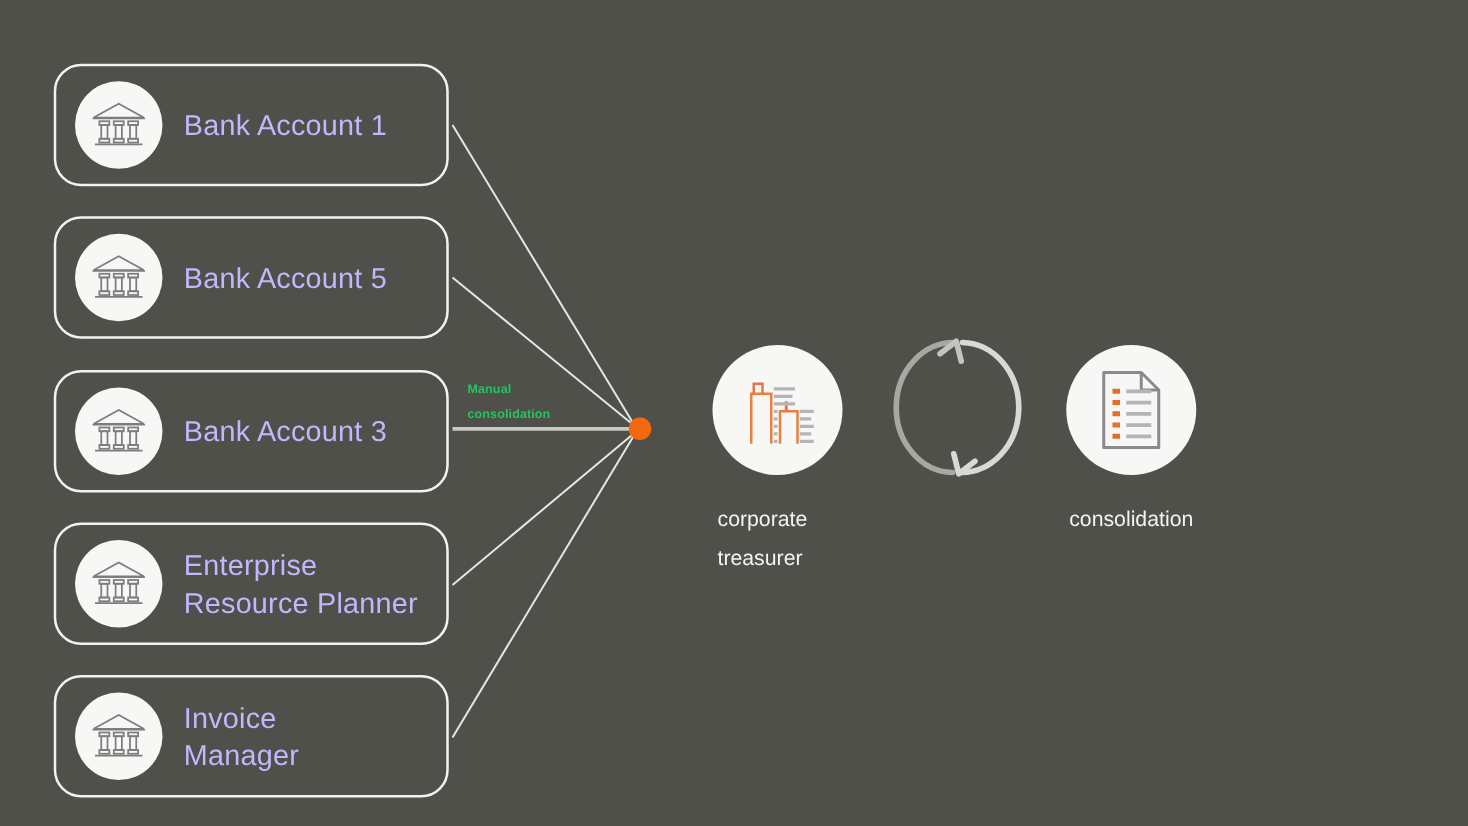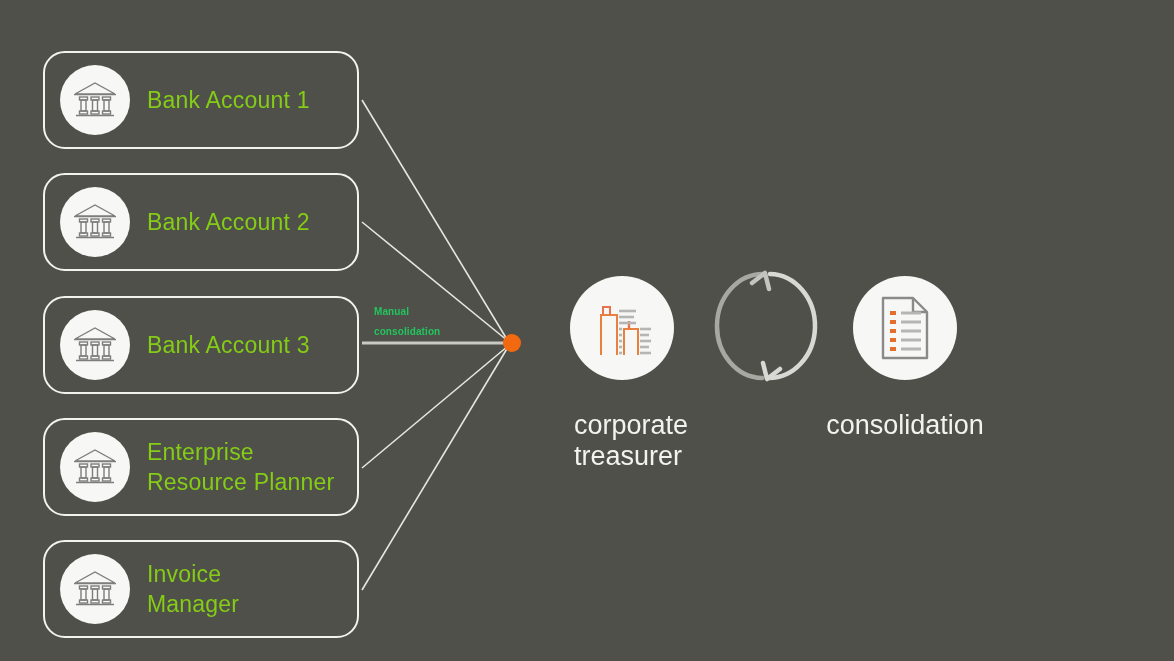--- a/index.html
+++ b/index.html
@@ -44,21 +44,21 @@
     height: 70px;
     min-width: 70px;
     border-radius: 50%;
     background: #f7f7f5;
     display: flex;
     align-items: center;
     justify-content: center;
   }
   .src-box .src-label {
     margin-left: 17px;
-    color: #84cc16;
+    color: #c4b5fd;
     font-size: 23px;
     line-height: 30px;
     font-weight: 400;
     letter-spacing: 0.2px;
     white-space: pre-line;
   }
   
   .node {
     position: absolute;
     text-align: center;
@@ -67,23 +67,23 @@
     width: 104px;
     height: 104px;
     border-radius: 50%;
     background: #f7f7f5;
     display: flex;
     align-items: center;
     justify-content: center;
     margin: 0 auto;
   }
   .node .node-label {
-    margin-top: 30px;
+    margin-top: 20px;
     color: #f2f2ef;
-    font-size: 27px;
+    font-size: 17px;
     line-height: 31px;
     font-weight: 400;
     white-space: pre-line;
   }
   #node-treasurer {
     left: 540px;
     top: 276px;
     width: 164px;
   }
   #node-treasurer .node-label {
@@ -173,21 +173,21 @@
           <rect x="9" y="20" width="5" height="11"></rect>
           <rect x="20.5" y="20" width="5" height="11"></rect>
           <rect x="32" y="20" width="5" height="11"></rect>
           <rect x="7.5" y="31" width="8" height="3"></rect>
           <rect x="19" y="31" width="8" height="3"></rect>
           <rect x="30.5" y="31" width="8" height="3"></rect>
           <line x1="4" y1="35.5" x2="42" y2="35.5"></line>
         </g>
       </svg>
     </span>
-    <span class="src-label">Bank Account 2</span>
+    <span class="src-label">Bank Account 5</span>
   </div>
 
   <div class="src-box" id="src-2" style="top:296px">
     <span class="badge">
       <svg width="46" height="40" viewBox="0 0 46 40" xmlns="http://www.w3.org/2000/svg">
         <g fill="none" stroke="#7d7d7d" stroke-width="1.4">
           <path d="M3 14 L23 3 L43 14 Z"></path>
           <line x1="2" y1="14.6" x2="44" y2="14.6"></line>
           <rect x="7.5" y="17" width="8" height="3"></rect>
           <rect x="19" y="17" width="8" height="3"></rect>

